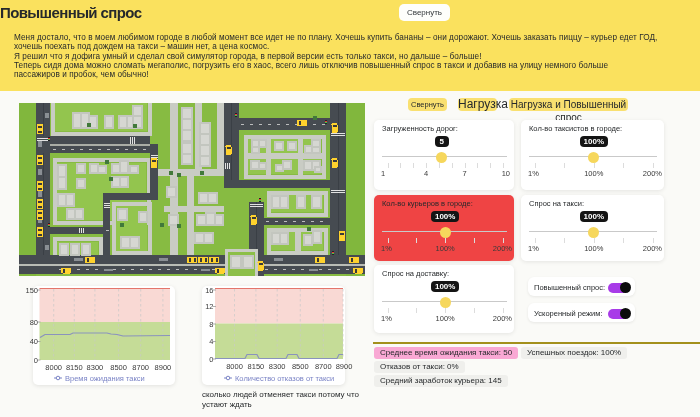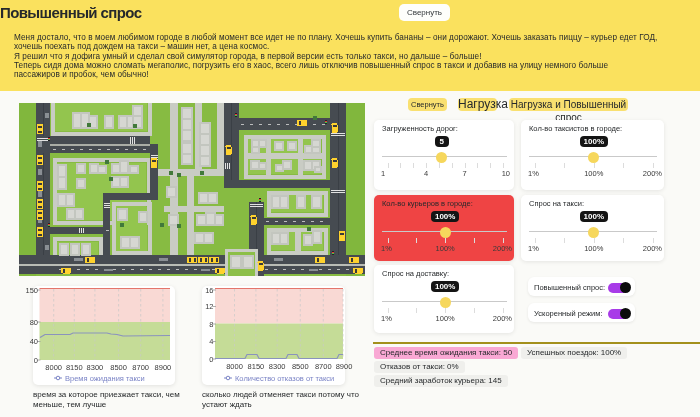--- a/index.html
+++ b/index.html
@@ -429,21 +429,20 @@
 
 <g font-family="Liberation Sans,sans-serif" font-size="7.5" fill="#7b84c6">
 <line x1="21" y1="92" x2="29" y2="92" stroke="#7b84c6" stroke-width="1"></line>
 <circle cx="25" cy="92" r="1.8" fill="#fff" stroke="#7b84c6" stroke-width="1"></circle>
 <text x="32" y="94.5">Время ожидания такси</text>
 </g>
 </svg>
 
 </div>
 
-<div class="abs" style="left:33px;top:390px;width:150px;font-size:8px;line-height:10px;color:#26292b;">время за которое приезжает такси, чем меньше, тем лучше</div>
 
 <div class="abs" style="left:202px;top:286px;width:143px;height:99px;background:#fff;border-radius:5px;box-shadow:0 1px 4px rgba(0,0,0,.10);">
 <svg width="143" height="99" viewBox="0 0 143 99" style="overflow:visible">
 
 <rect x="13" y="2.5" width="128" height="35" fill="#f9d9d4"></rect>
 
 <rect x="13" y="37.5" width="128" height="35.5" fill="#c5dc97"></rect>
 
 <line x1="13" y1="2.5" x2="141" y2="2.5" stroke="#e4756b" stroke-width="1"></line>
 

